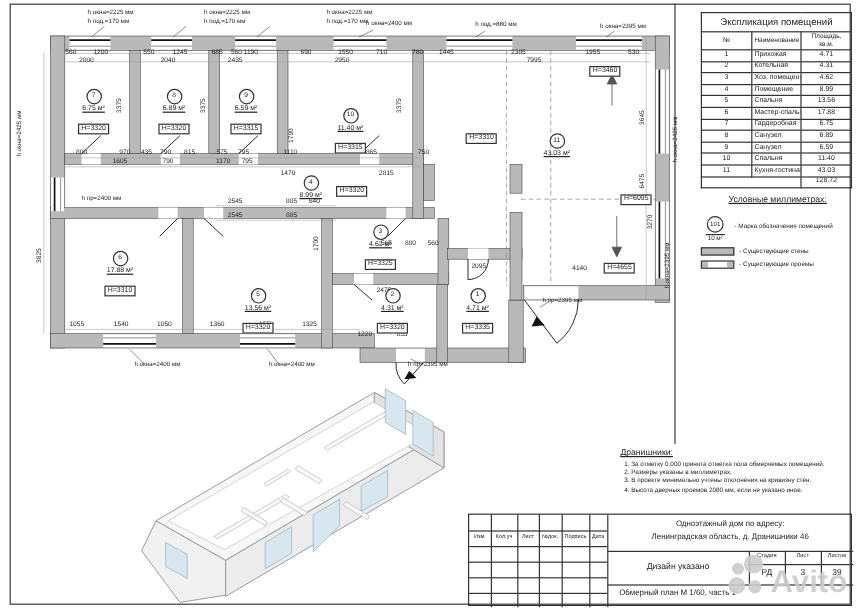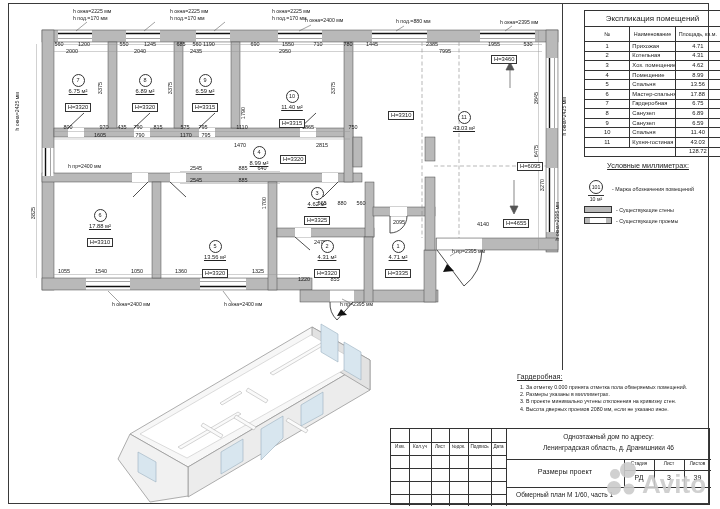--- a/index.html
+++ b/index.html
@@ -13,21 +13,21 @@
   .dim.rot{transform:translateX(-50%) rotate(-90deg);}
   .hl{position:absolute;font-size:5.2px;line-height:5.5px;white-space:nowrap;color:#1c1c1c;}
   .hl.rotl{transform:rotate(-90deg);transform-origin:left bottom;}
   .hbox{position:absolute;font-size:5.8px;line-height:7px;border:0.6px solid #333;background:#fff;padding:0 2px;white-space:nowrap;}
   .room{position:absolute;width:36px;text-align:center;}
   .room .circ{display:inline-block;width:11px;height:11px;line-height:11px;border:0.7px solid #333;border-radius:50%;font-size:5.5px;background:#fff;}
   .room .ar{display:block;font-size:5.8px;line-height:7px;text-decoration:underline;margin-top:1px;white-space:nowrap;}
   .room .hb{display:inline-block;border:0.6px solid #333;background:#fff;padding:0 2px;font-size:5.8px;line-height:7px;margin-top:1.5px;white-space:nowrap;}
   
   .expl{position:absolute;left:584px;top:10px;}
-  .expl table{border-collapse:collapse;width:137px;table-layout:fixed;}
+  .expl table{border-collapse:collapse;width:126px;table-layout:fixed;}
   .expl td,.expl th{border:0.6px solid #333;font-weight:normal;font-size:5.8px;line-height:7px;padding:0 2px;overflow:hidden;white-space:nowrap;}
   .expl .title td{font-size:8px;height:15px;text-align:center;}
   .expl .head td{font-size:5.4px;text-align:center;height:14px;white-space:normal;line-height:6px;}
   .expl .r td{height:8.6px;}
   .expl .c-num{width:13px;text-align:center;}
   .expl .c-area{width:33px;text-align:center;}
   
   .legend{position:absolute;left:584px;top:161px;width:128px;}
   .legend .ltitle{display:block;text-align:center;font-size:7.2px;text-decoration:underline;margin-bottom:5px;}
   .lrow{display:flex;align-items:center;margin-bottom:4px;}
@@ -480,21 +480,21 @@
     <span class="chip"></span>
     <span class="ltext">- Существующие стены</span>
   </div>
   <div class="lrow">
     <span class="chip open"></span>
     <span class="ltext">- Существующие проемы</span>
   </div>
 </div>
 
 <div class="notes">
-  <span class="ntitle">Гардеробная:</span>
+  <span class="ntitle">Дранишники:</span>
   <ol>
 
   <li>За отметку 0.000 принята отметка пола обмеряемых помещений.</li>
       <li>Размеры указаны в миллиметрах.</li>
       <li>В проекте минимально учтены отклонения на кривизну стен.</li>
       <li>Высота дверных проемов 2080 мм, если не указано иное.</li>
     </ol>
 </div>
 
 <div class="stamp">
@@ -521,21 +521,21 @@
   <div class="vl" style="left:233px;top:30px;height:28px"></div>
   <div class="vl" style="left:263px;top:30px;height:28px"></div>
   <div class="vl" style="left:293px;top:30px;height:28px"></div>
   <div class="hl2" style="left:233px;top:41px;width:87px"></div>
   <span class="s-small" style="left:233px;top:32px;width:30px">Стадия</span>
   <span class="s-small" style="left:263px;top:32px;width:30px">Лист</span>
   <span class="s-small" style="left:293px;top:32px;width:27px">Листов</span>
   <span class="s-val" style="left:233px;top:45px;width:30px">РД</span>
   <span class="s-val" style="left:263px;top:45px;width:30px">3</span>
   <span class="s-val" style="left:293px;top:45px;width:27px">39</span>
-  <span class="s-proj" style="top:38px">Размеры проект</span>
+  <span class="s-proj" style="top:38px">Дизайн указано</span>
   <div class="hl2" style="left:115px;top:58px;width:205px"></div>
   <span class="s-doc" style="left:125px;top:62px">Обмерный план М 1/60, часть 1</span>
 </div>
 
 <div class="wm">
   <svg width="108" height="42" viewBox="0 0 108 42">
     <circle cx="9" cy="13" r="5" fill="#cbcbcb"></circle>
     <circle cx="22" cy="9" r="8" fill="#cbcbcb"></circle>
     <circle cx="8" cy="27" r="7" fill="#cbcbcb"></circle>
     <circle cx="23" cy="28" r="5.5" fill="#cbcbcb"></circle>

